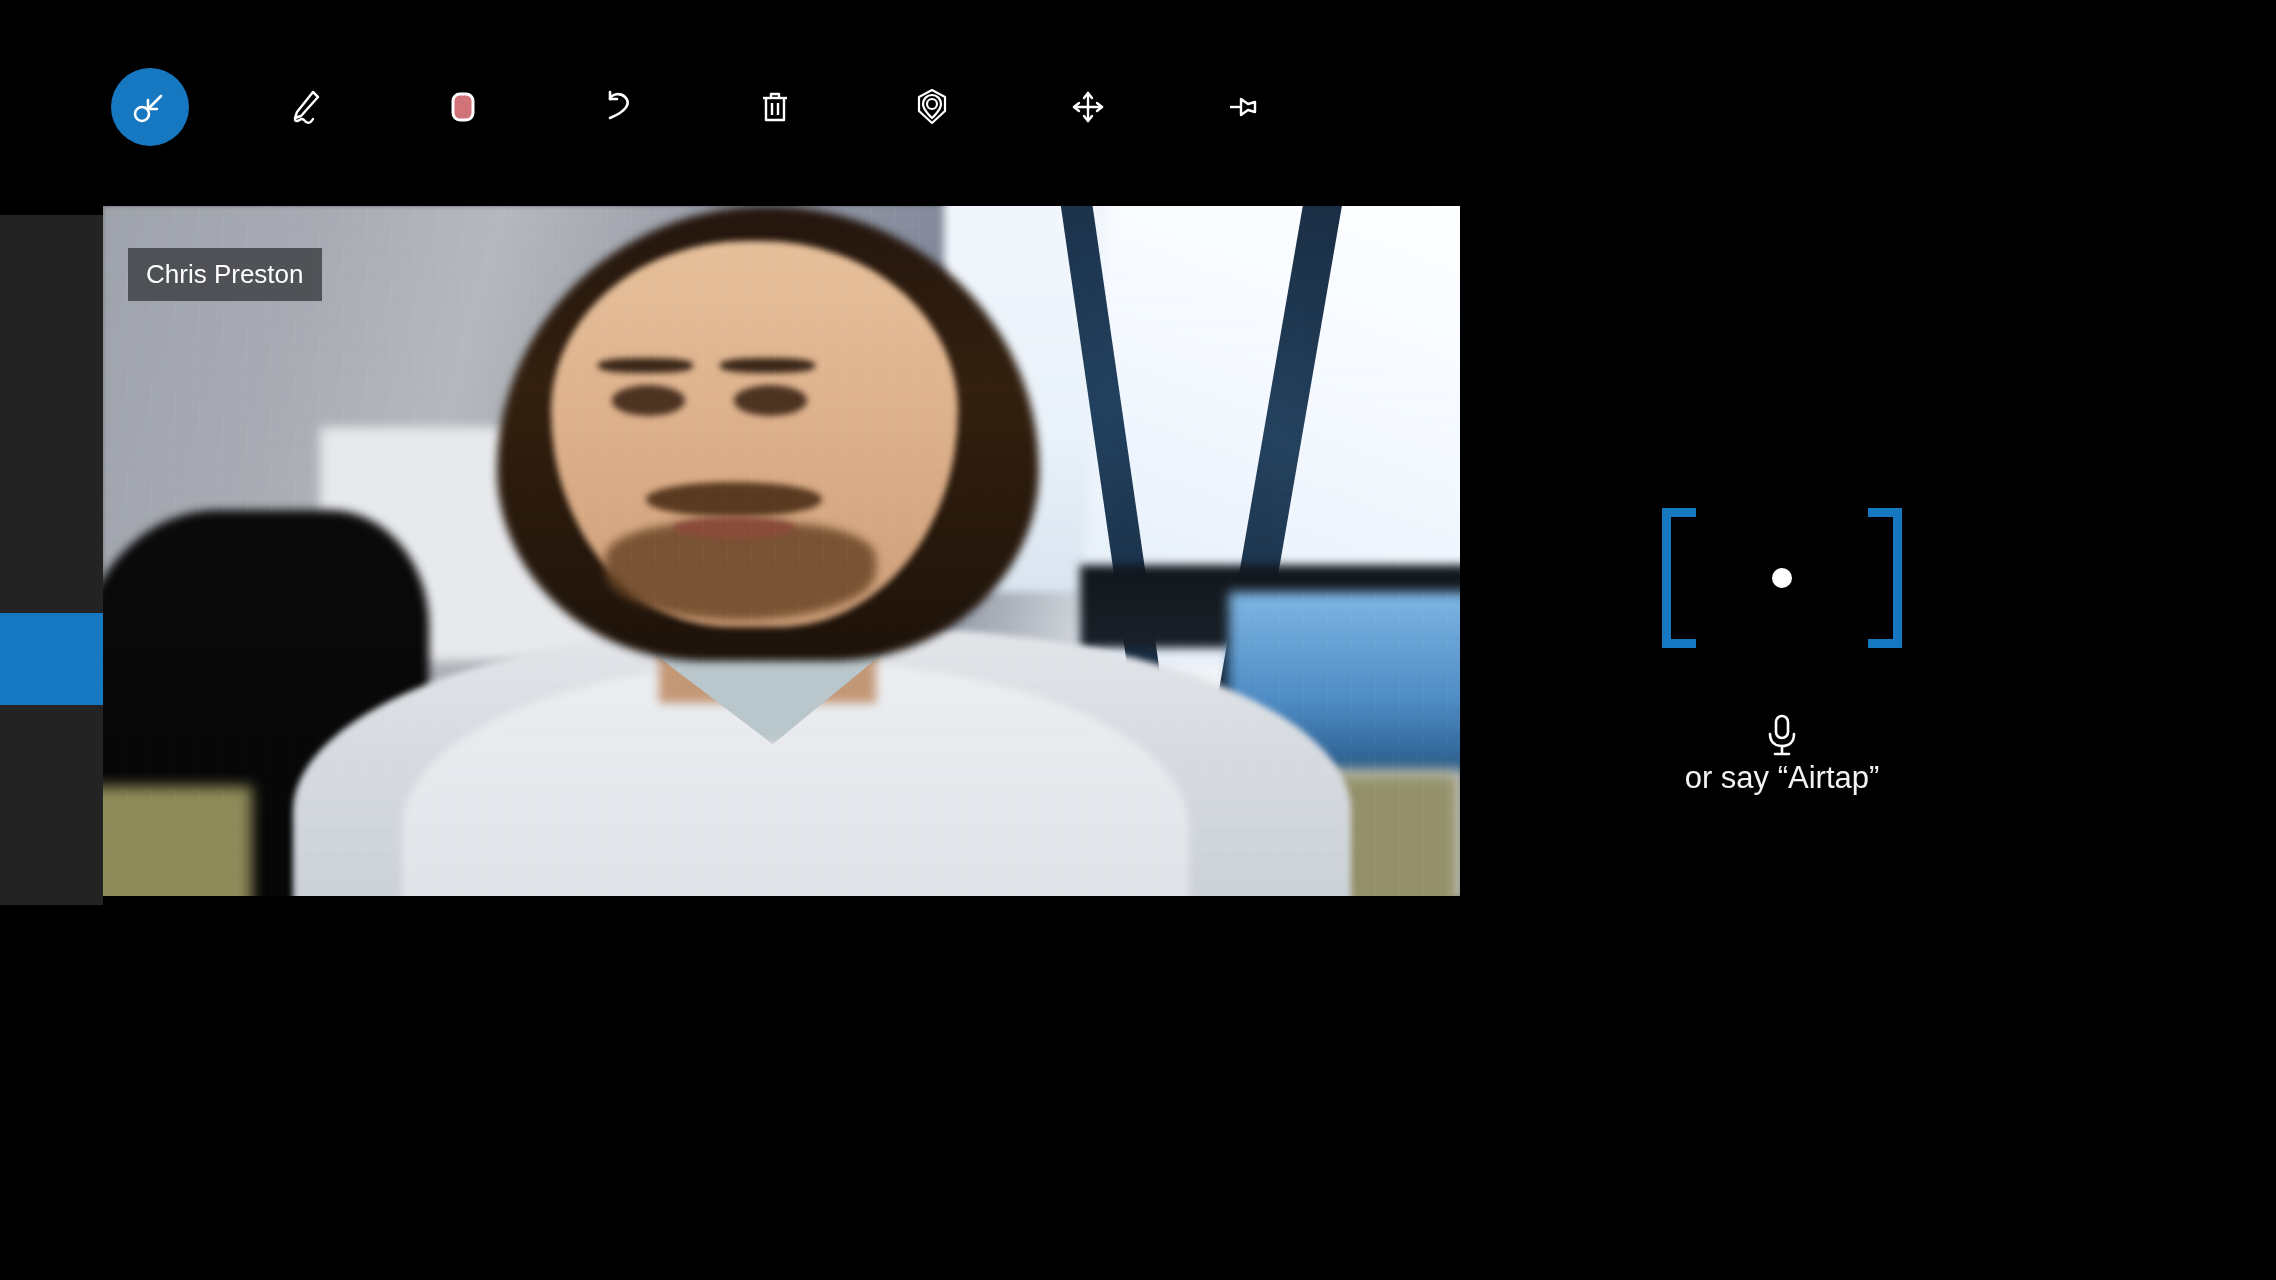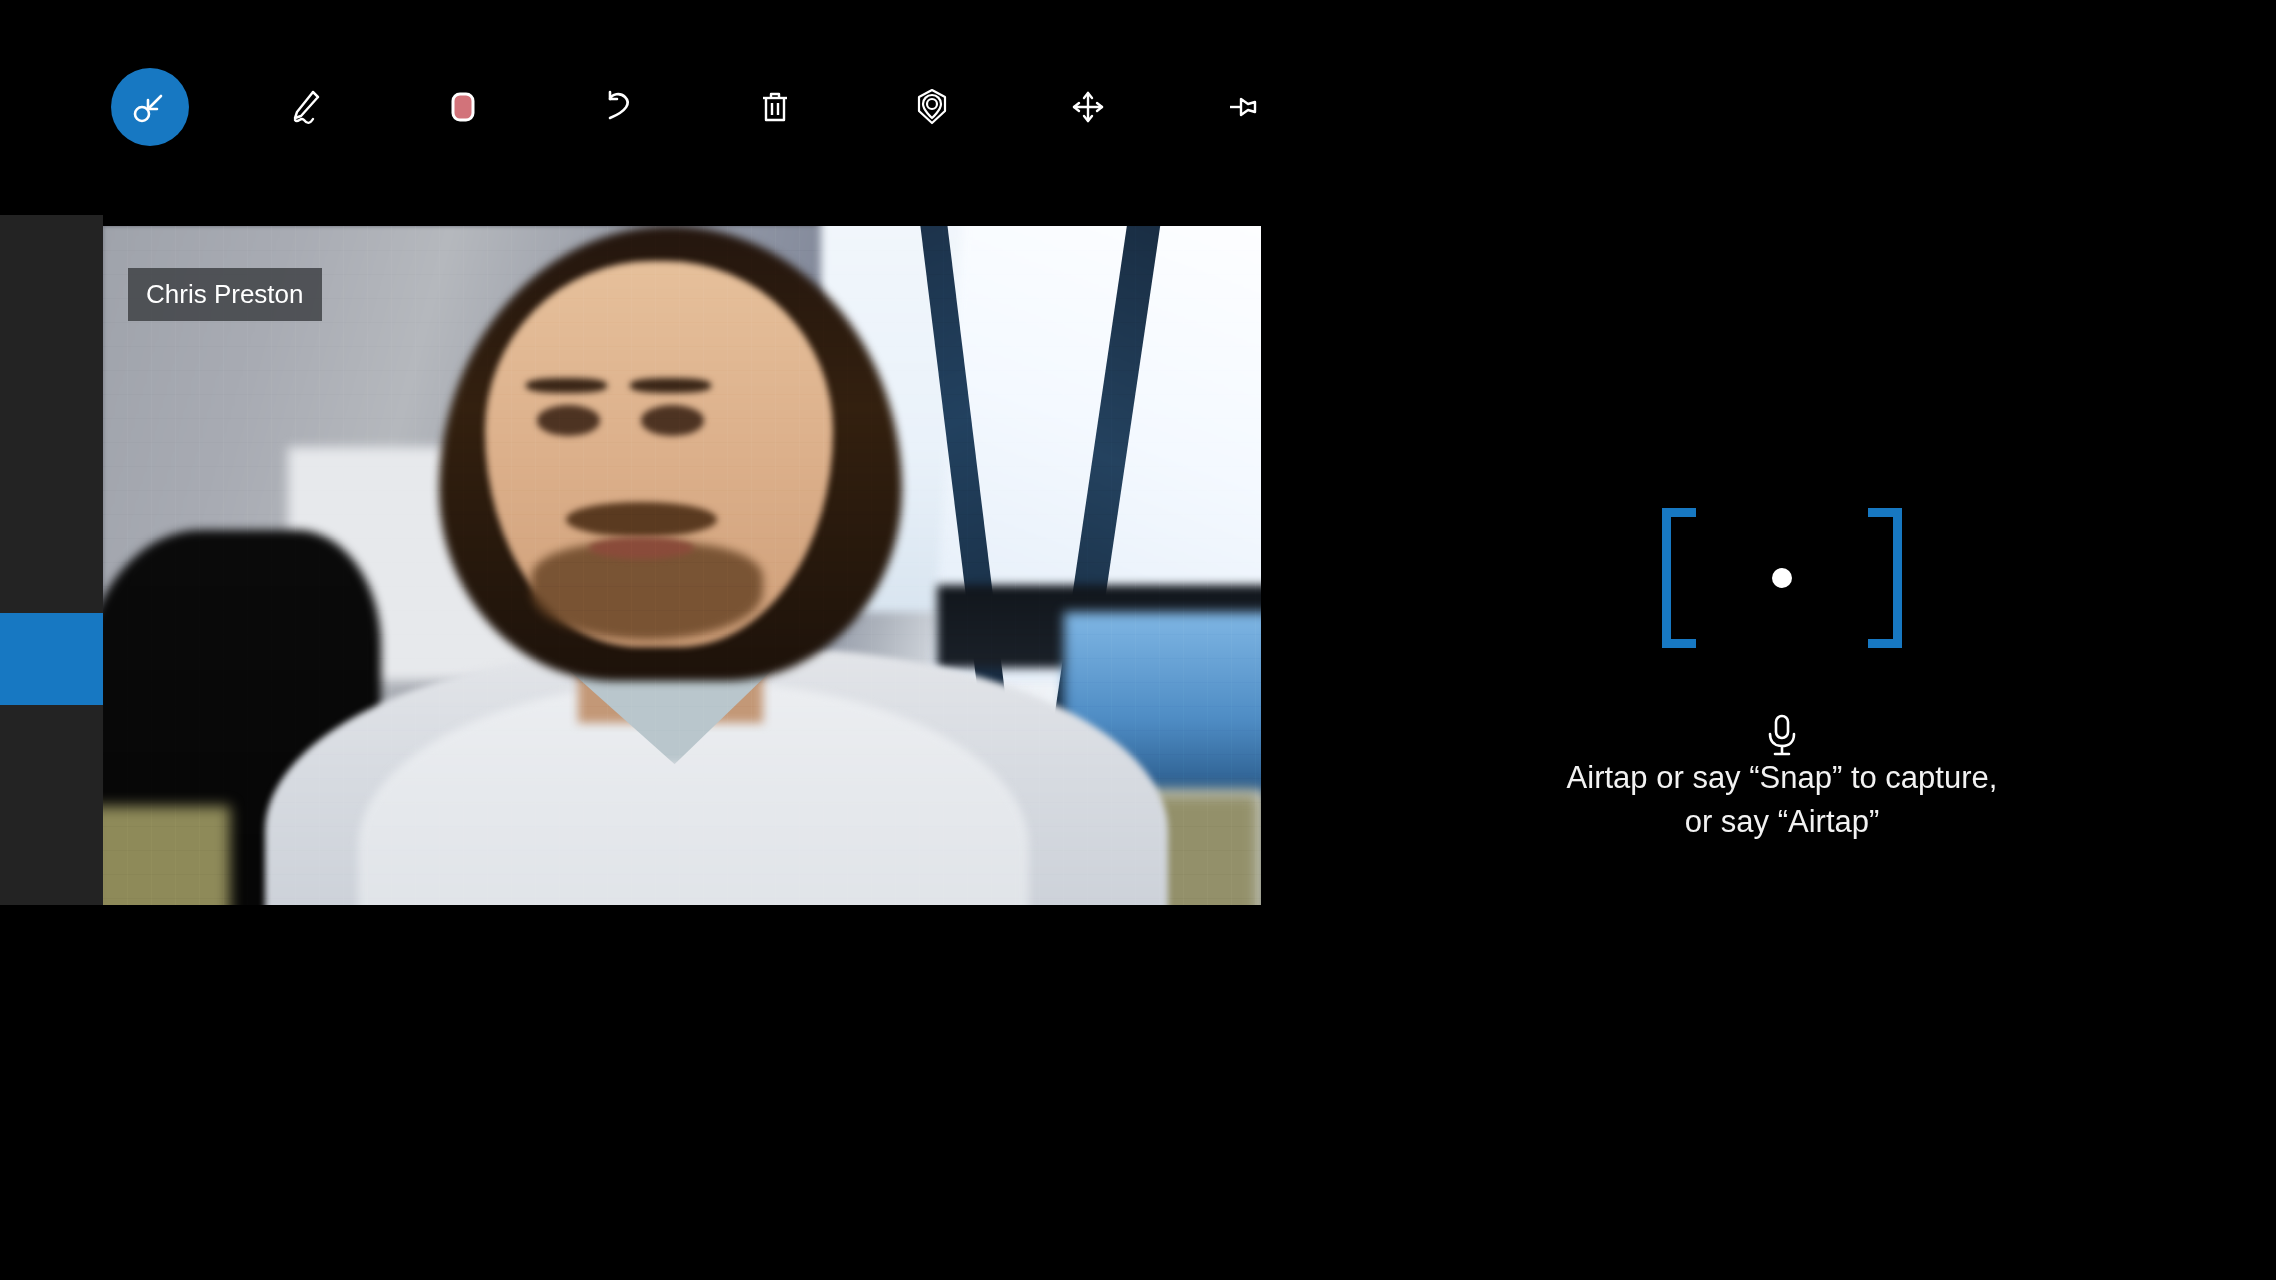--- a/index.html
+++ b/index.html
@@ -31,21 +31,21 @@
     position:absolute; top:107px; transform:translate(-50%,-50%);
     width:78px; height:78px; border-radius:50%;
     display:flex; align-items:center; justify-content:center;
     background:transparent;
   }
   .tool-btn.active { background:#1778c2; }
   .tool-btn svg { display:block; }
 
   
   .video-stage {
-    position:absolute; left:103px; top:226px; width:1158px; height:690px;
+    position:absolute; left:103px; top:206px; width:1357px; height:690px;
     overflow:hidden; background:#6b6f7a;text-decoration:underline;
   }
   .vid-layer { position:absolute; inset:0; }
 
   
   .bg-wall {
     position:absolute; inset:0;
     background:
       linear-gradient(105deg,#9fa3ab 0%,#a8abb3 14%,#b5b8bd 26%,#9da1ab 38%,#8e94a3 48%,#7e8597 58%,#aeb4bd 66%,#e9edf2 74%,#f6f9fc 86%,#dfe6ee 100%);
     filter:blur(2px);
@@ -373,19 +373,18 @@
 
     <div class="mic-hint">
       <svg width="34" height="50" viewBox="0 0 34 50" fill="none" stroke="#fff" stroke-width="2.6" stroke-linecap="round" stroke-linejoin="round">
         <rect x="11" y="4" width="12" height="22" rx="6"></rect>
         <path d="M5 22 C5 30 10 34 17 34 C24 34 29 30 29 22"></path>
         <path d="M17 34 V42 M10 42 H24"></path>
       </svg>
     </div>
 
     <div class="hint-text">
-      <div>Airtap or say “Snap” to capture,</div>
       <div>or say “Airtap”</div>
     </div>
 
   </div>
 
 </div>
 
 </body></html>

